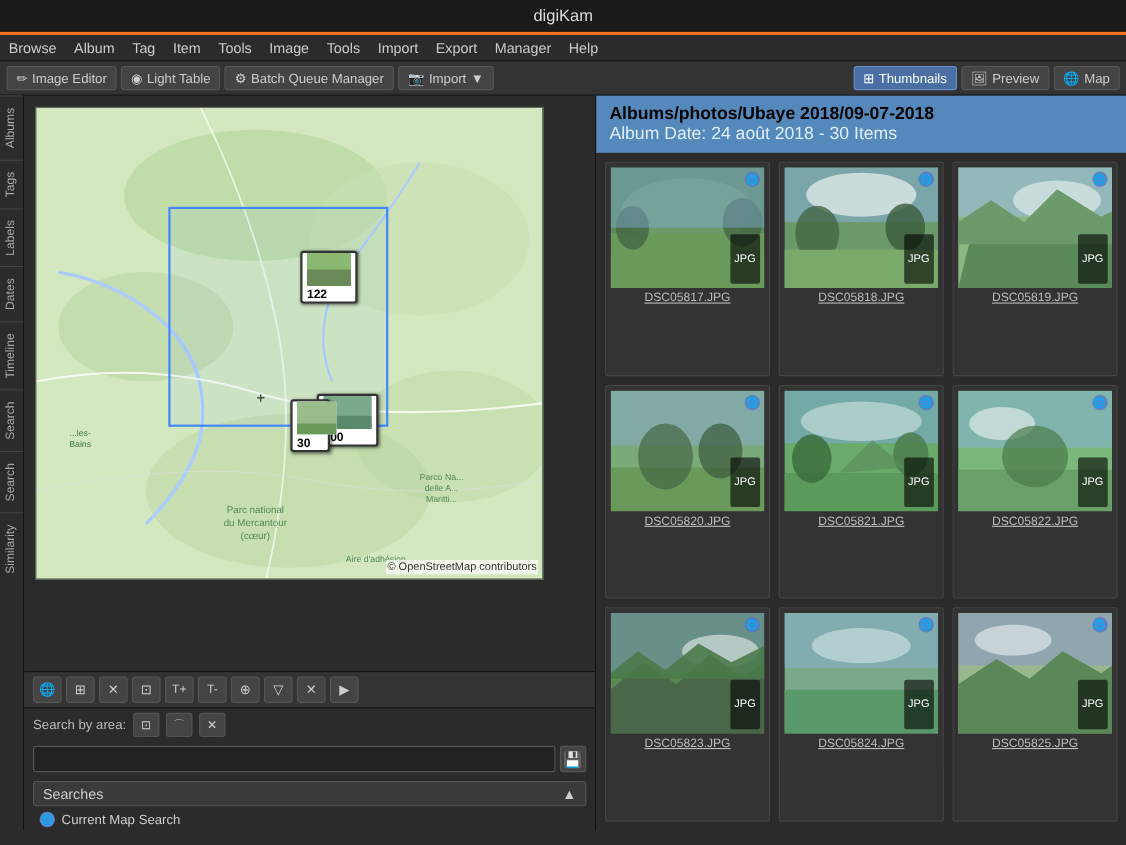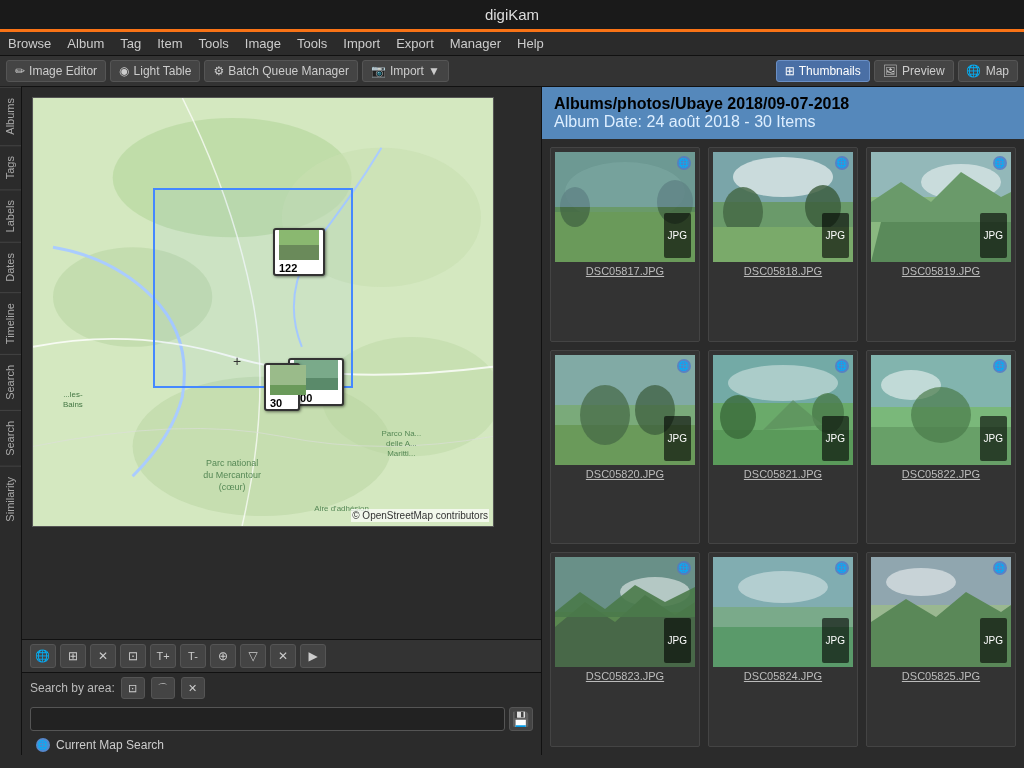--- a/index.html
+++ b/index.html
@@ -523,20 +523,24 @@
       <div class="search-area-btn">⌒</div>
       <div class="search-area-btn">✕</div>
     </div>
 
 
     <div id="search-input-bar">
       <input type="text" placeholder="" style="">
       <div class="save-btn">💾</div>
     </div>
 
+    <div id="searches-header">
+      <span>Searches</span>
+      <span>▲</span>
+    </div>
     <div id="searches-list">
       <div class="search-item">
         <div class="search-icon-globe">🌐</div>
         <span>Current Map Search</span>
       </div>
     </div>
   </div>
 
   <div id="right-panel">
     <div id="album-header">

